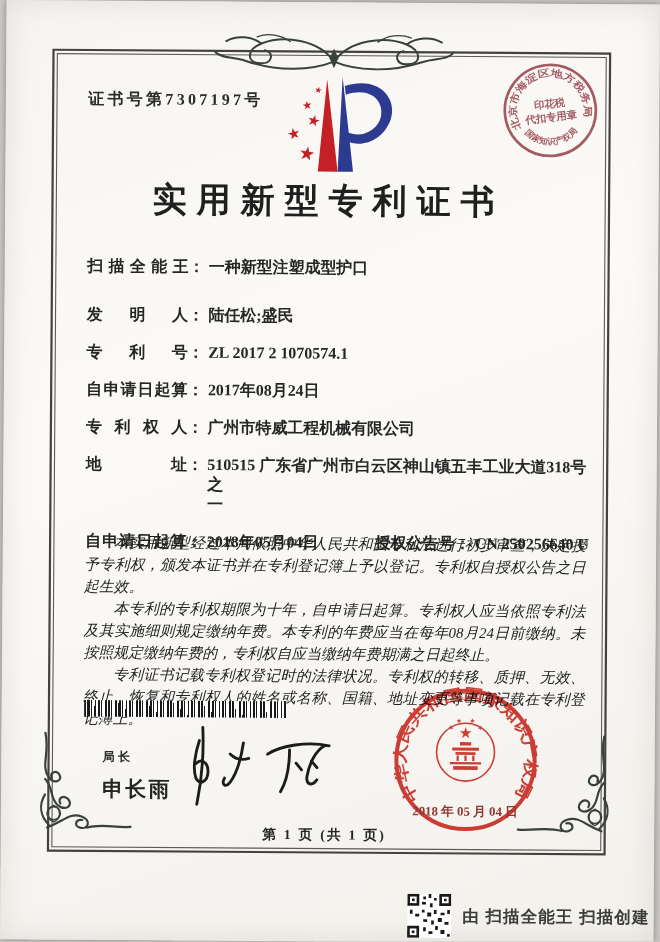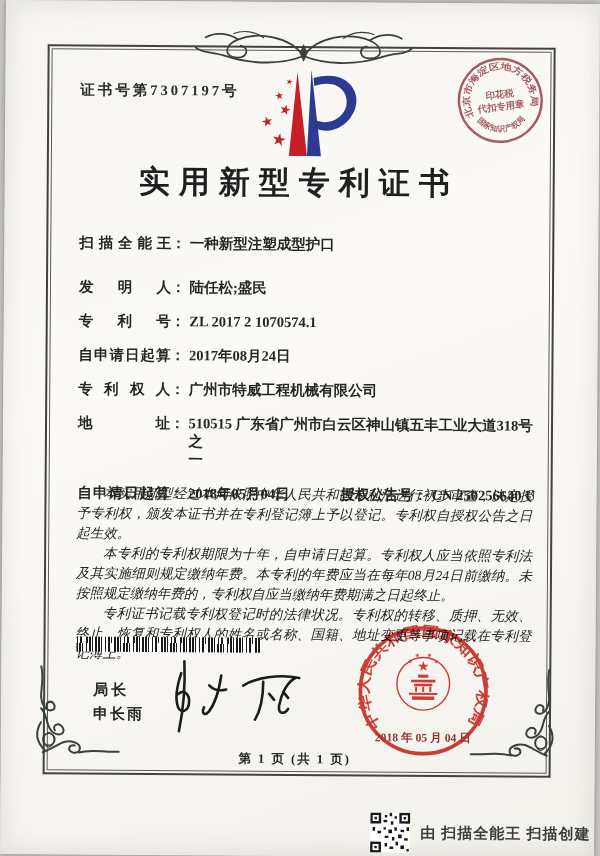--- a/index.html
+++ b/index.html
@@ -47,22 +47,22 @@
     color:#222;
   }
   .paras p{margin:0;text-indent:2em;}
   .barcode{
     position:absolute;left:75px;top:636px;width:184px;height:15px;
     background:repeating-linear-gradient(90deg,
       #181818 0px,#181818 1.6px,#fff 1.6px,#fff 3px,
       #181818 3px,#181818 5px,#fff 5px,#fff 6px,
       #181818 6px,#181818 6.8px,#fff 6.8px,#fff 9.4px);
   }
-  .signoff-title{position:absolute;left:92px;top:680px;font-size:15px;font-weight:bold;letter-spacing:3px;font-family:"Liberation Sans","DejaVu Sans",sans-serif;}
-  .signoff-name{position:absolute;left:92px;top:704px;font-size:15px;font-weight:bold;letter-spacing:2px;font-family:"Liberation Sans","DejaVu Sans",sans-serif;}
+  .signoff-title{position:absolute;left:92px;top:680px;font-size:11px;font-weight:bold;letter-spacing:3px;font-family:"Liberation Sans","DejaVu Sans",sans-serif;}
+  .signoff-name{position:absolute;left:92px;top:704px;font-size:19px;font-weight:bold;letter-spacing:2px;font-family:"Liberation Sans","DejaVu Sans",sans-serif;}
   .signature{position:absolute;left:150px;top:650px;width:175px;height:95px;}
   .seal{position:absolute;left:346px;top:612px;width:152px;height:152px;opacity:.93;mix-blend-mode:multiply;}
   .footer{
     position:absolute;left:42px;top:749px;width:504px;text-align:center;
     font-size:12.5px;font-weight:bold;letter-spacing:2px;
   }
   .ornament-top{position:absolute;left:188px;top:24px;width:220px;height:44px;}
   .flourish-bl{position:absolute;left:26px;top:664px;width:100px;height:100px;}
   .flourish-br{position:absolute;left:462px;top:664px;width:100px;height:100px;transform:scaleX(-1);}
   .scanrow{position:absolute;left:370px;top:810px;display:flex;align-items:center;}

